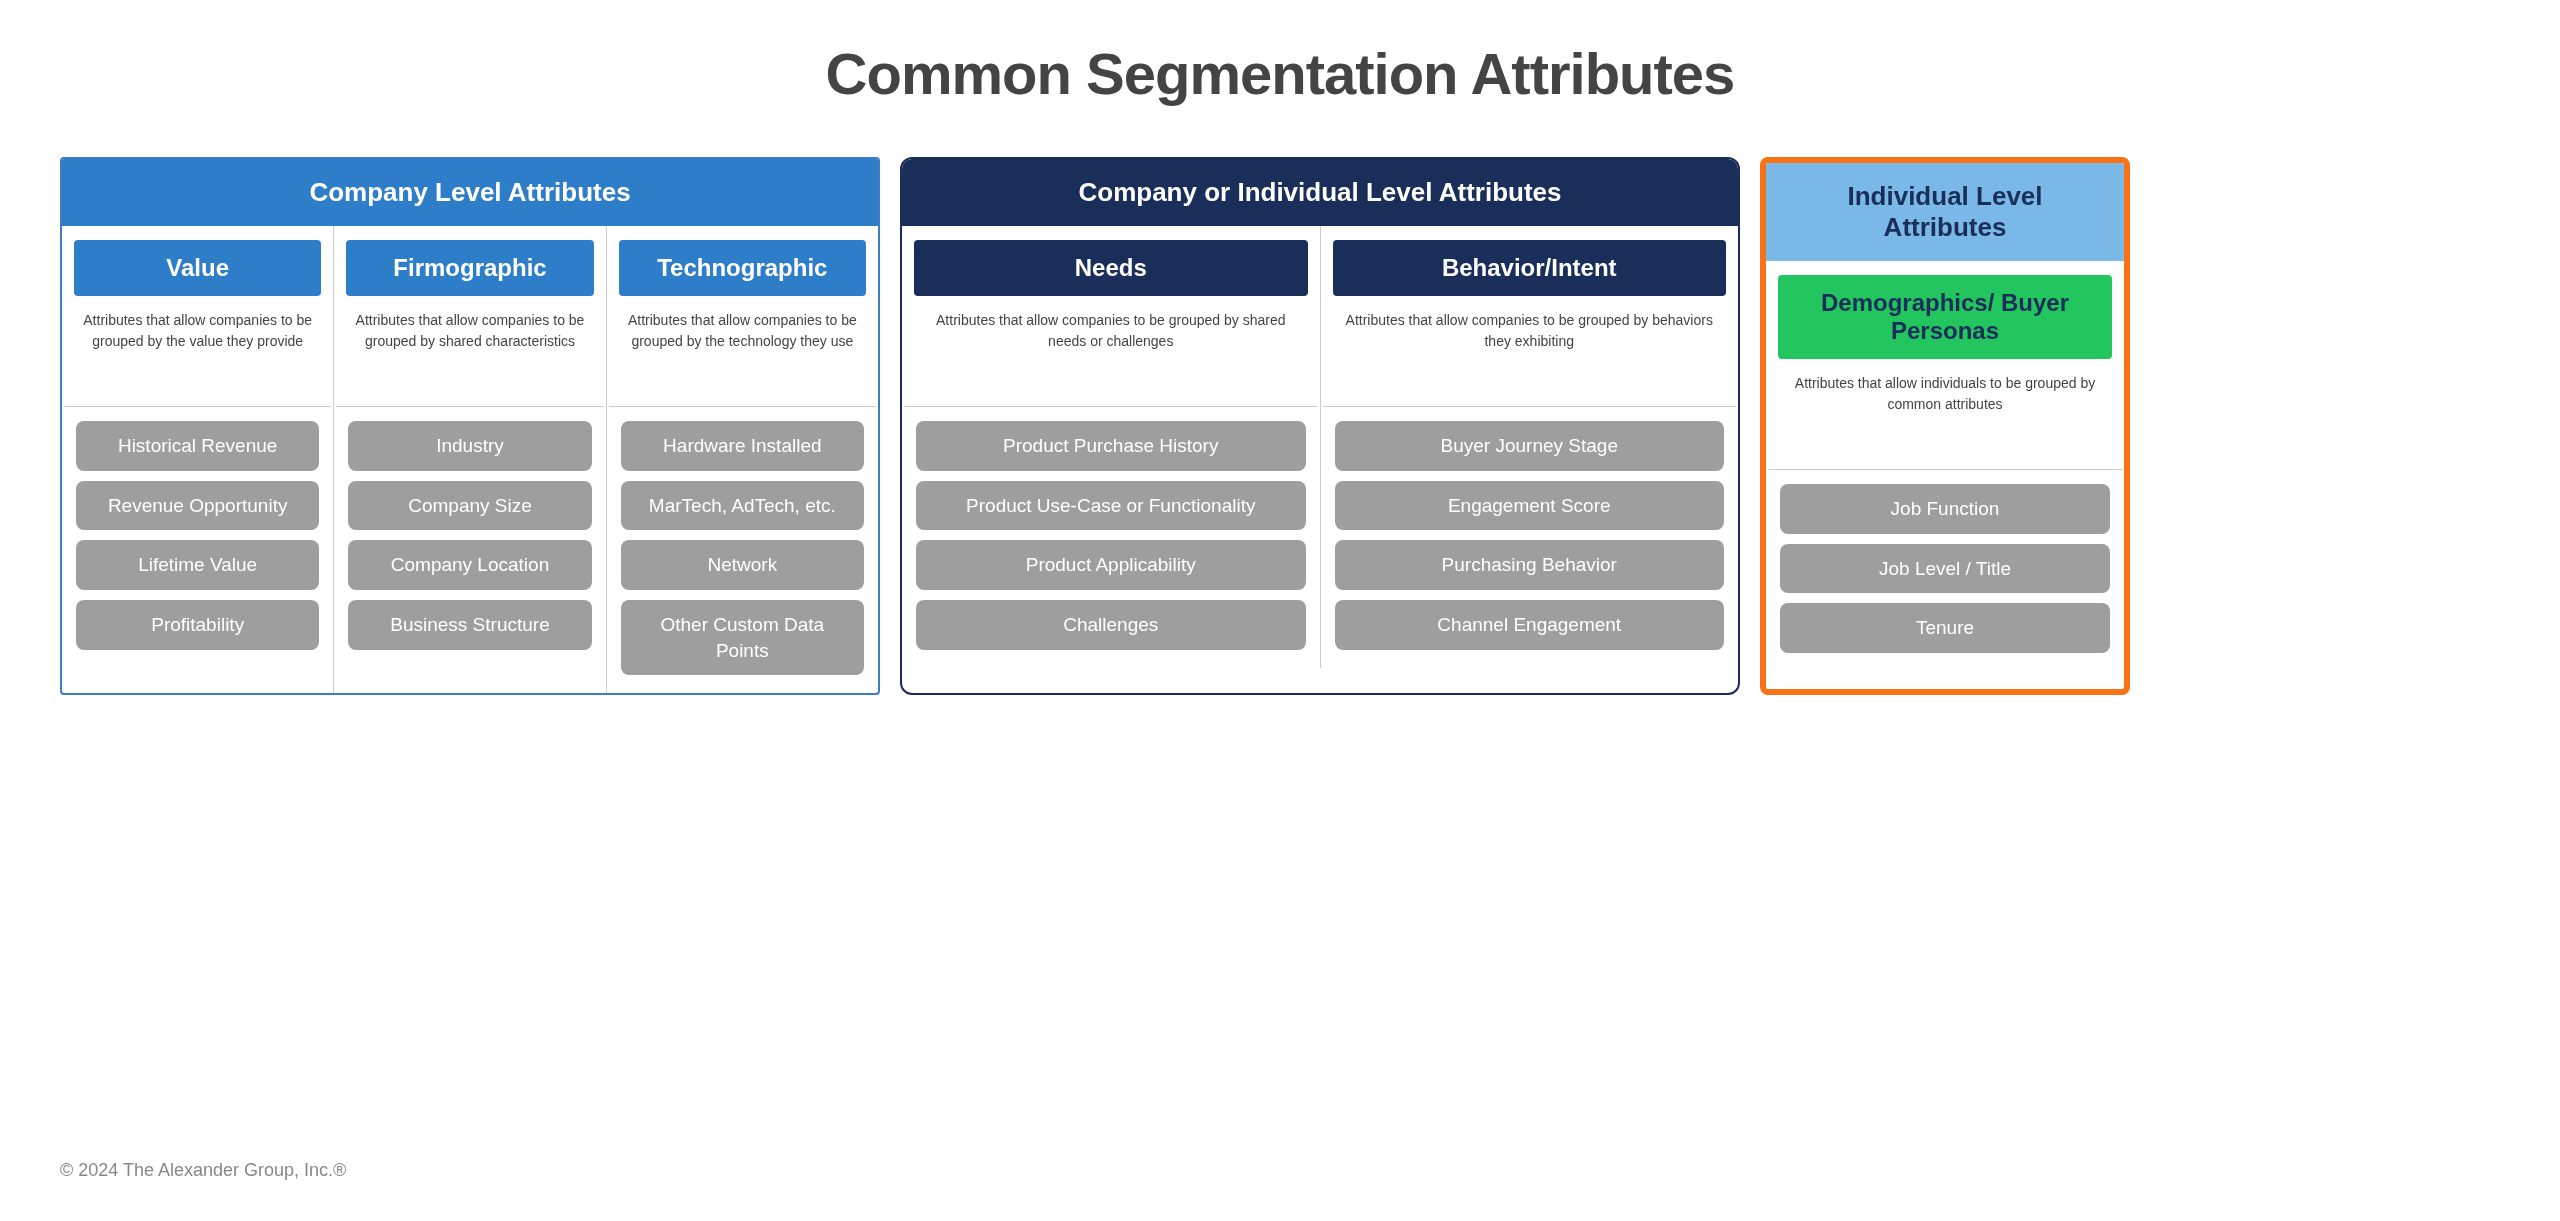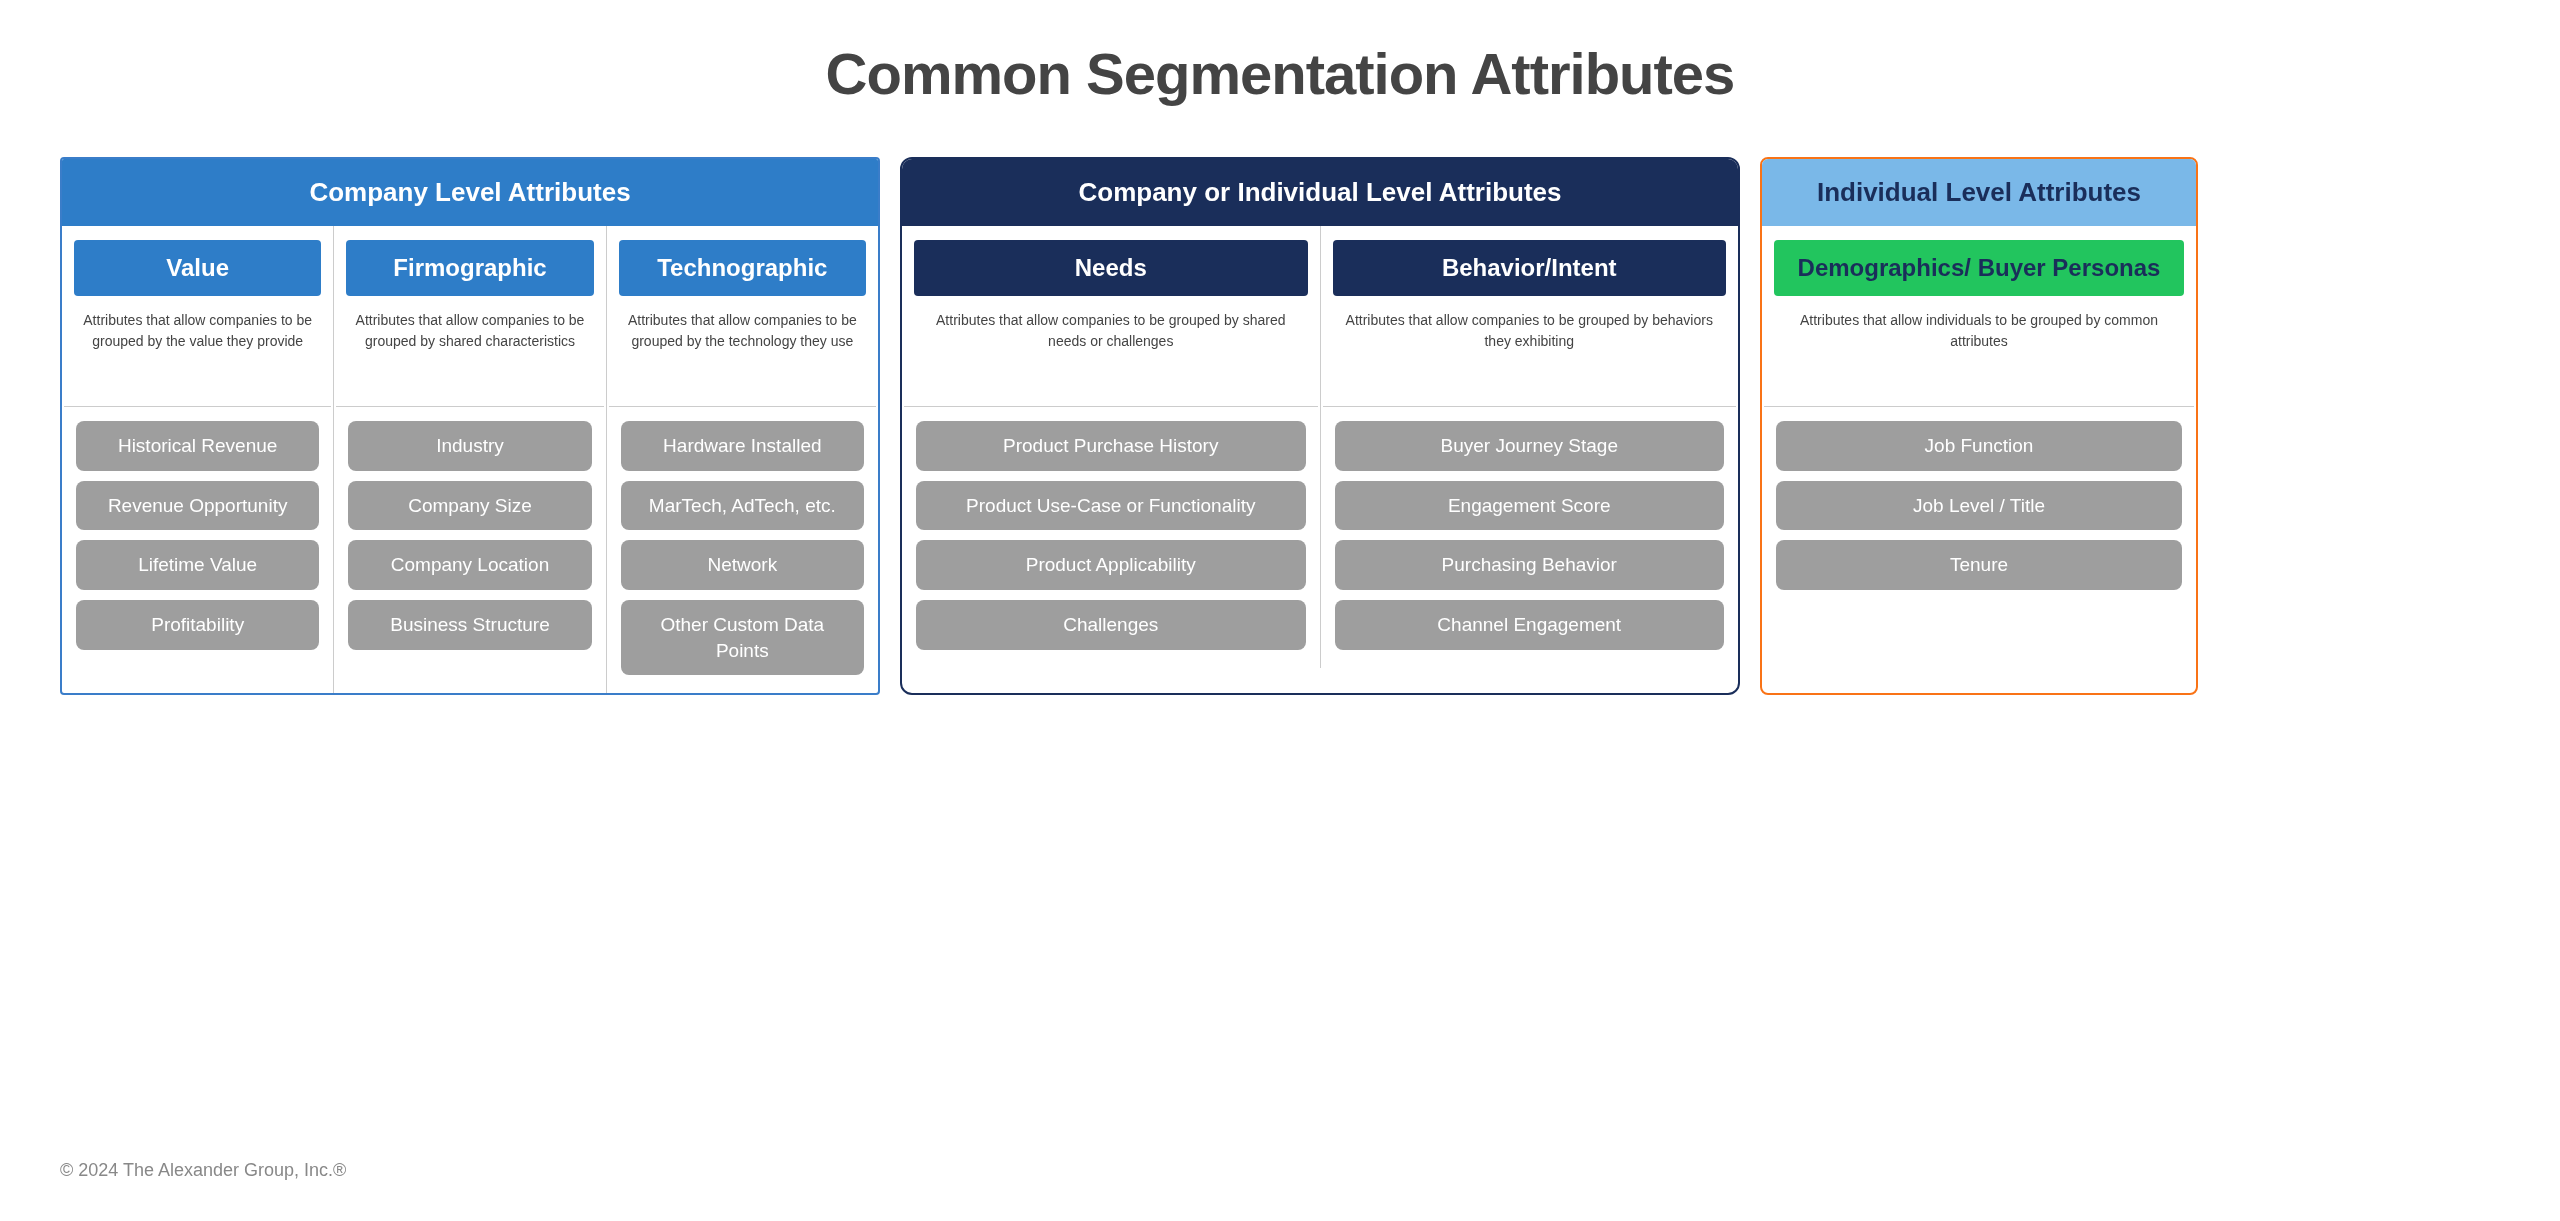--- a/index.html
+++ b/index.html
@@ -42,22 +42,22 @@
       flex: 0 0 auto;
       width: 840px;
       border: 2px solid #1a2e5a;
       border-radius: 12px;
       overflow: hidden;
       margin-right: 20px;
     }
     
     .section-individual {
       flex: 0 0 auto;
-      width: 438px;
-      border: 2px solid #f97316;
+      width: 370px;
+      border: 6px solid #f97316;
       border-radius: 8px;
       overflow: hidden;
     }
 
     .section-header {
       padding: 18px 20px;
       text-align: center;
       font-weight: 700;
       font-size: 26px;
       color: #ffffff;

